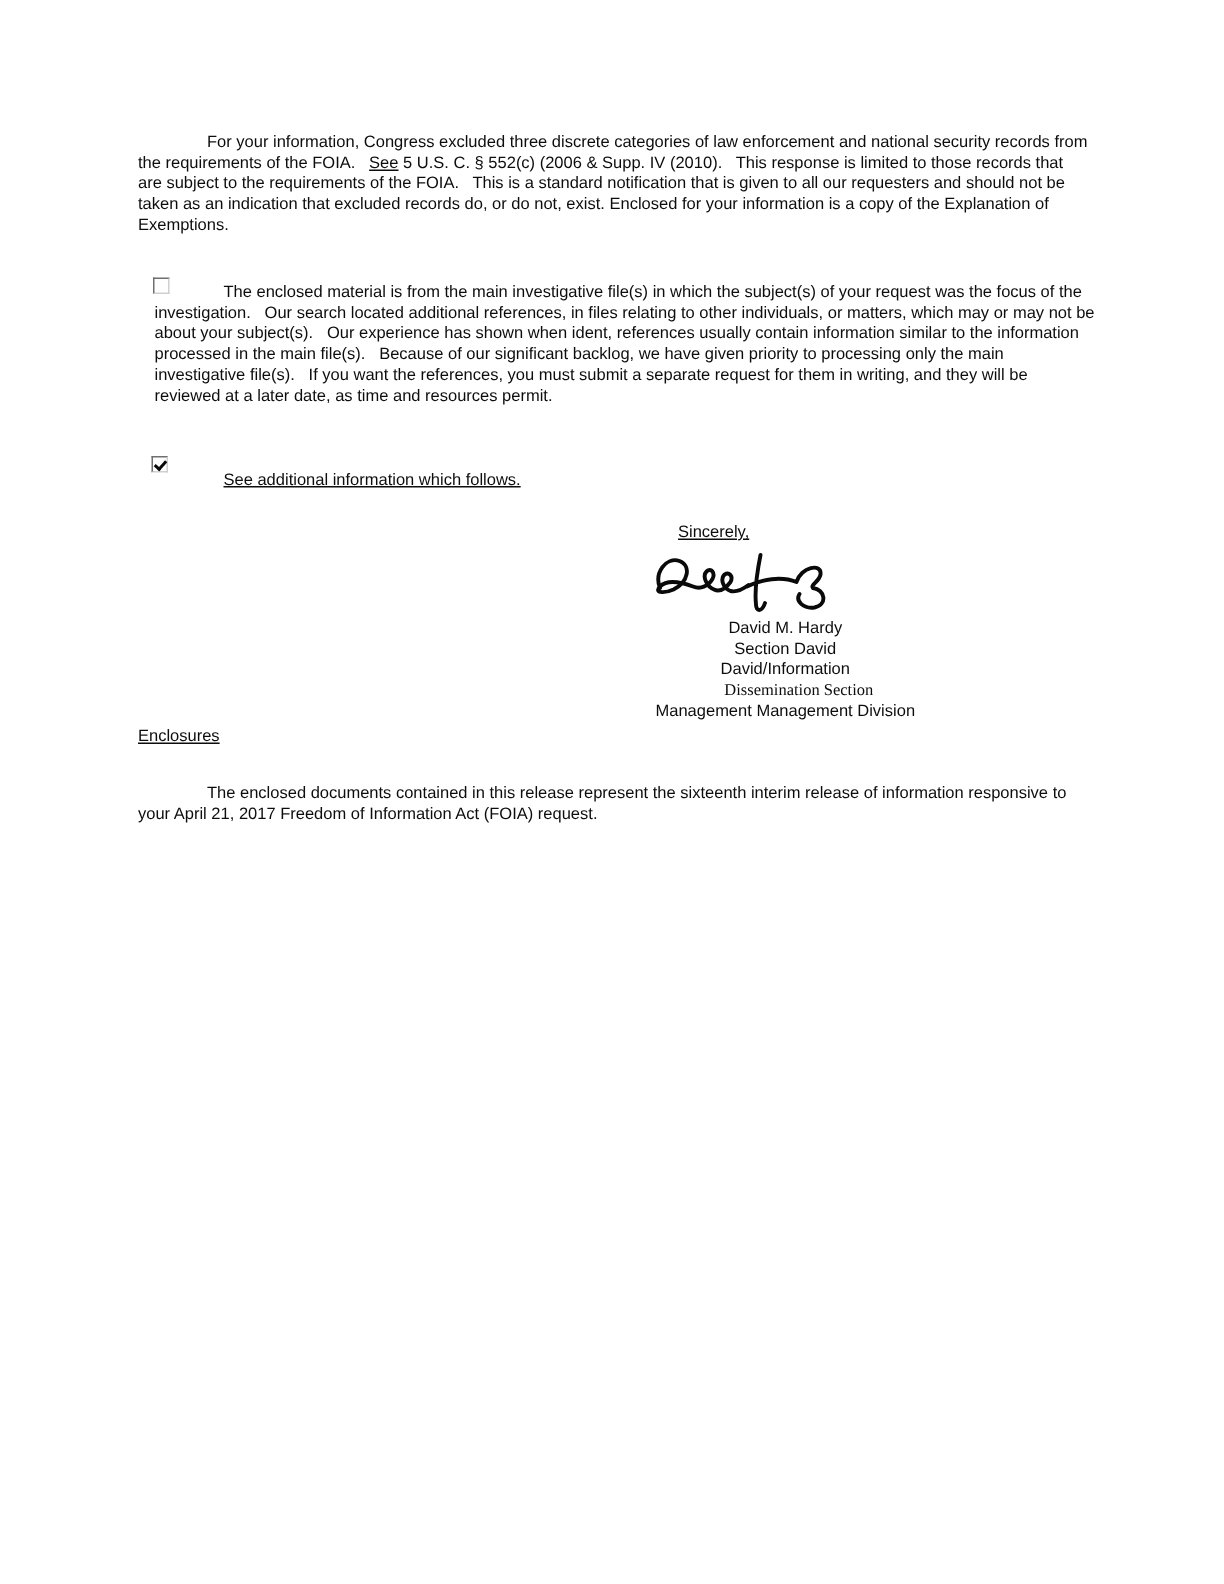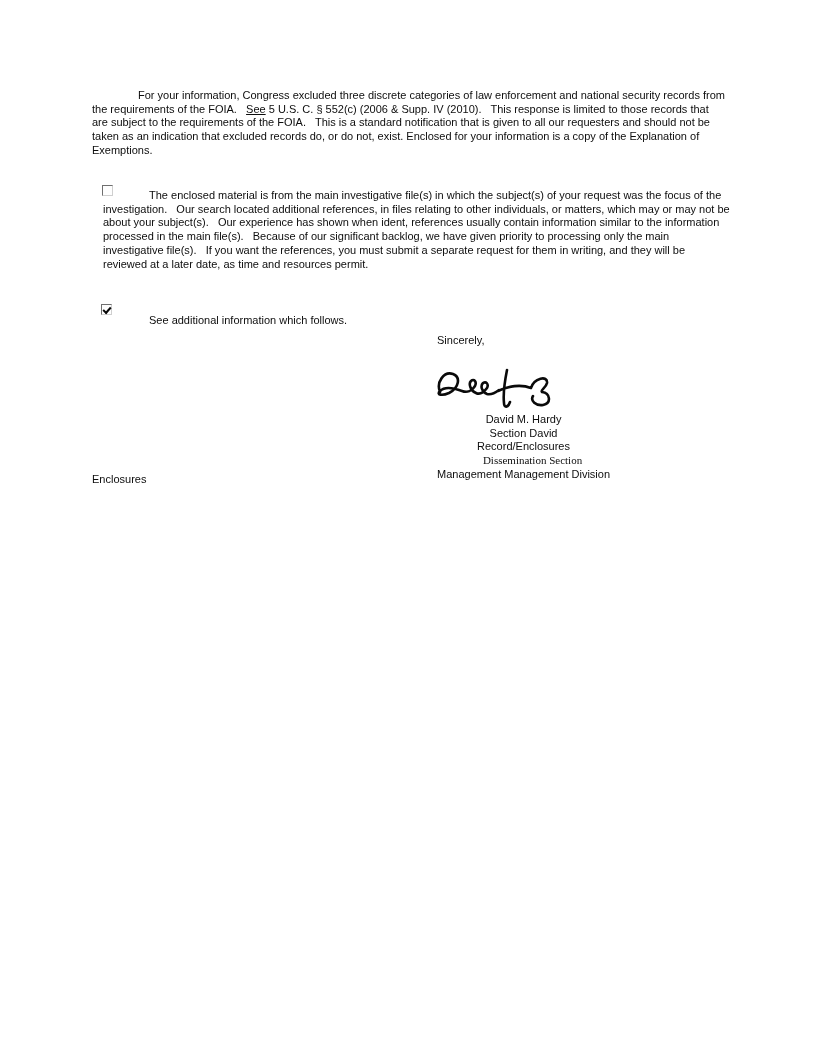--- a/index.html
+++ b/index.html
@@ -54,46 +54,49 @@
     transform: rotate(-48deg);
   }
   .checkbox.checked .check { display: block; }
 
   #see-line {
     position: absolute;
     left: 149px;
     top: 314px;
     margin: 0;
     white-space: pre-wrap;
+    text-decoration: underline;
   }
 
   #sincerely {
     position: absolute;
     left: 437px;
     top: 334px;
-    margin: 0;
+    margin: 15px;
+    text-decoration: underline;
   }
   #signature {
     position: absolute;
     left: 434px;
     top: 368px;
   }
   #sigblock {
     position: absolute;
     left: 437px;
     top: 413px;
   }
   #sigblock p { margin: 0; text-align: center; }
   #sigblock .indent2 { padding-left: 18px; font-family: Liberation Serif, serif; }
 
   #enclosures {
     position: absolute;
     left: 92px;
-    top: 473px;
+    top: 485px;
     margin: 0;
+    text-decoration: underline;
   }
 </style>
 </head>
 <body>
 
 <div class="page">
 
   <p class="para" id="p1"><span>For your information, Congress excluded three discrete categories of law enforcement and national security records from the requirements of the FOIA.   </span><span class="u">See</span><span> 5 U.S. C. § 552(c) (2006 &amp; Supp. IV (2010).   This response is limited to those records that are subject to the requirements of the FOIA.   This is a standard notification that is given to all our requesters and should not be taken as an indication that excluded records do, or do not, exist. Enclosed for your information is a copy of the Explanation of Exemptions.</span></p>
 
 
@@ -112,21 +115,22 @@
   <svg id="signature" width="132" height="46" viewBox="0 0 132 46">
     <path d="M6 24 C2 14 10 3 19 6 C27 9 25 20 15 25 C8 28 2 27 6 23 C11 18 20 20 28 23 C33 25 38 23 41 18 C43 14 40 10 37 13 C34 16 37 23 42 25 C46 27 50 24 53 20 C55 16 52 13 49 15 C46 18 48 24 53 26 C57 27 61 25 65 22
              M73 2 C71 12 69 26 70 35 C70 40 74 40 76 34
              M64 23 C74 18 87 16 97 20
              M97 20 C100 10 114 7 113 15 C112 20 106 22 108 24 C116 25 118 35 109 37 C102 38 96 33 99 28" fill="none" stroke="#0a0a0a" stroke-width="2.6" stroke-linecap="round" stroke-linejoin="round"></path>
   </svg>
 
   <div id="sigblock">
     <p>David M. Hardy</p>
     <p>Section David</p>
-    <p>Record/Enclosures</p>
+    <p>David/Information</p>
     <p class="indent2">Dissemination Section</p>
     <p>Management Management Division</p>
   </div>
 
   <p id="enclosures">Enclosures</p>
 
+  <p class="para" id="p4">The enclosed documents contained in this release represent the sixteenth interim release of information responsive to your April 21, 2017 Freedom of Information Act (FOIA) request.</p>
 
 </div>
 
 </body></html>

